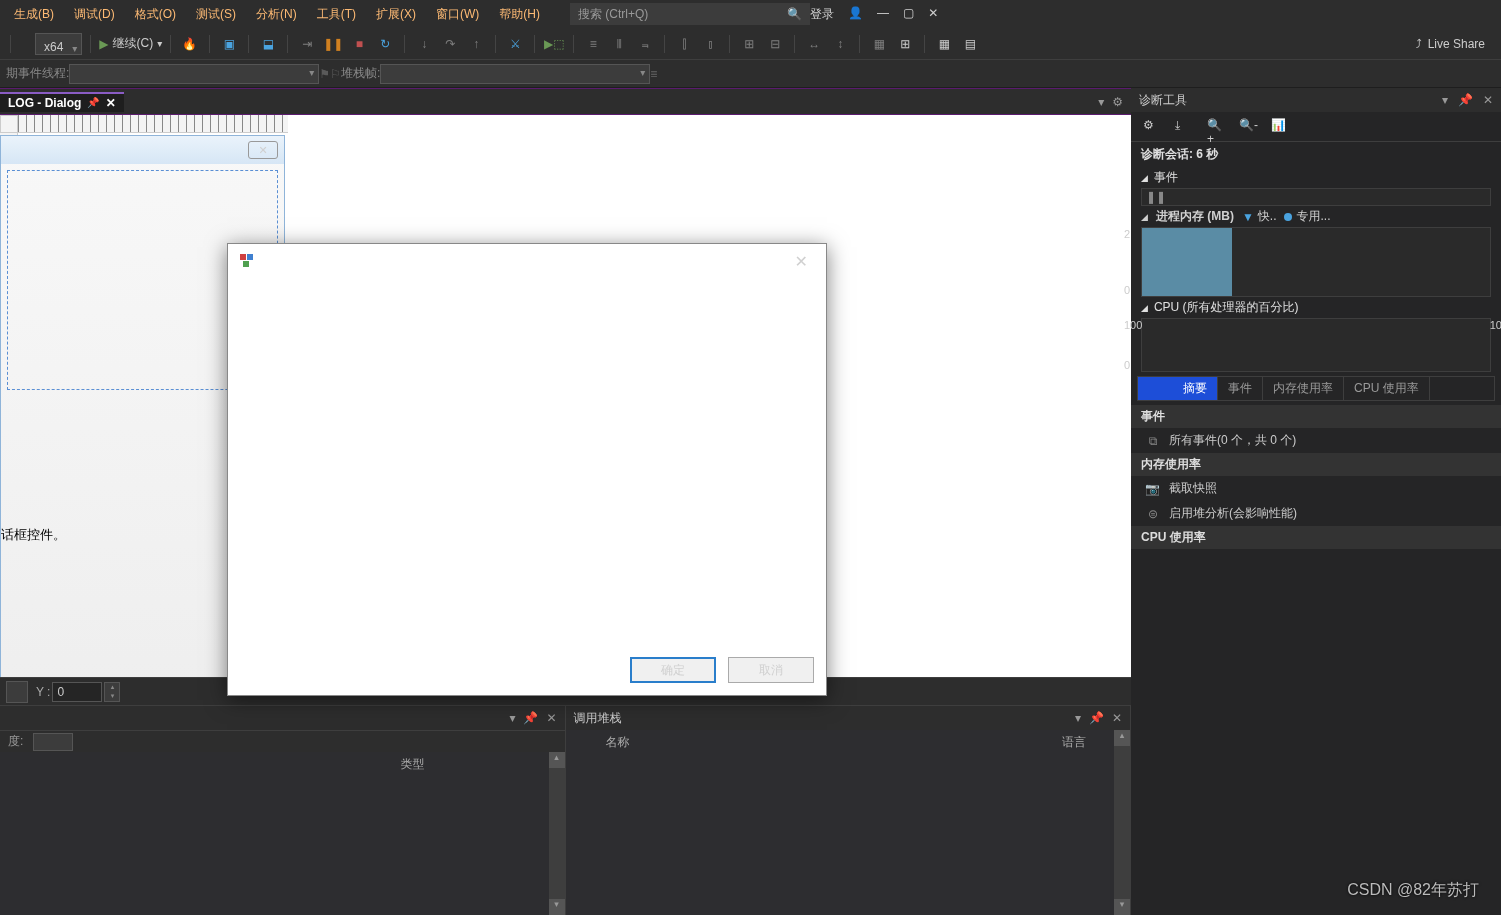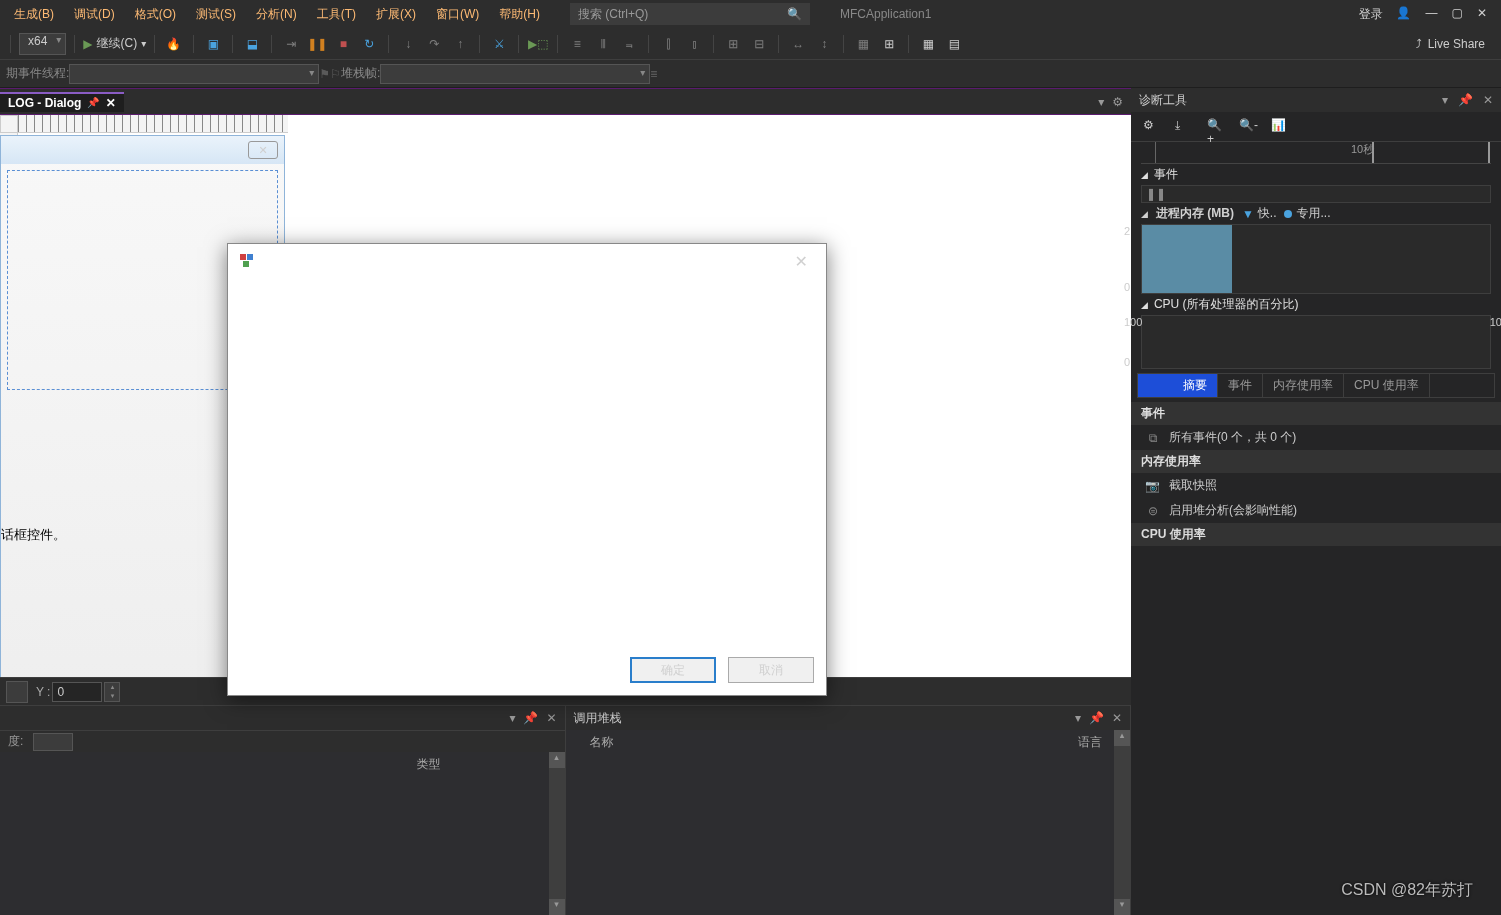--- a/index.html
+++ b/index.html
@@ -5,21 +5,21 @@
 * { margin:0; padding:0; box-sizing:border-box; font-family:"Microsoft YaHei","Segoe UI",sans-serif; font-size:12px; }
 body { background:#1e1e1e; color:#d0d0d0; width:1501px; height:915px; overflow:hidden; position:relative; }
 .menubar { display:flex; align-items:center; height:28px; background:#2d2d2d; padding:0 4px; }
 .menubar .menu-item { padding:4px 10px; cursor:pointer; color:#fdba74; }
 .menubar .search-box { margin-left:20px; background:#3c3c3c; width:240px; height:22px; display:flex; align-items:center; padding:0 8px; color:#999; justify-content:space-between;}
 .menubar .app-title { margin-left:30px; color:#888; flex:1; }
 .menubar .right-items { display:flex; align-items:flex-start; gap:14px; padding-right:10px;}
 .menubar .right-items span { color:#d0d0d0; }
 .toolbar { display:flex; align-items:center; height:32px; background:#2d2d2d; border-bottom:1px solid #3e3e3e; padding:0 6px; gap:4px;}
 .toolbar .sep { width:1px; height:18px; background:#444; margin:0 4px;}
-.toolbar .dropdown { background:#3c3c3c; border:1px solid #555; height:22px; padding:0 18px 0 8px; color:#ccc; position:relative; display:flex; align-items:flex-start;}
+.toolbar .dropdown { background:#3c3c3c; border:1px solid #555; height:22px; padding:0 18px 0 8px; color:#ccc; position:relative; display:flex; align-items:flex-end;margin-left:16px;}
 .toolbar .dropdown::after{content:"▾"; position:absolute; right:4px; font-size:10px; color:#888;}
 .toolbar .icon-btn { width:22px; height:22px; display:flex; align-items:center; justify-content:center; color:#ccc; cursor:pointer;}
 .toolbar .play { color:#6a9955; }
 .toolbar .continue { display:flex; align-items:center; color:#ccc; gap:4px;}
 .toolbar .live-share { margin-left:auto; display:flex; align-items:center; gap:6px; padding:0 10px; color:#ccc;}
 .toolbar2 { display:flex; align-items:center; height:28px; background:#2d2d2d; border-bottom:1px solid #1e1e1e; padding:0 6px; color:#888;}
 .toolbar2 .dropdown2 { background:#3c3c3c; border:1px solid #555; height:20px; width:250px; position:relative;}
 .toolbar2 .dropdown2::after{content:"▾"; position:absolute; right:4px; top:2px; font-size:10px; color:#888;}
 .toolbar2 .dropdown2.wide{width:270px;}
 .main { display:flex; height:calc(100% - 88px); }
@@ -42,21 +42,21 @@
 .coord-bar{height:28px; background:#2d2d2d; border-top:1px solid #3e3e3e; display:flex; align-items:center; padding:0 6px; gap:2px;}
 .coord-bar .lbl{color:#aaa;}
 .coord-bar .num{background:#252525; border:1px solid #555; width:50px; height:20px; padding:0 4px; color:#ccc;}
 .coord-bar .spin{width:16px; height:20px; background:#3c3c3c; border:1px solid #555; display:flex; flex-direction:column;}
 .coord-bar .spin div{flex:1; font-size:7px; text-align:center; color:#888;}
 .bottom-panels{display:flex; height:210px; border-top:1px solid #3e3e3e;}
 .panel{flex:1; background:#252526; display:flex; flex-direction:column; border-right:1px solid #3e3e3e;}
 .panel .hdr{height:24px; background:#2d2d2d; display:flex; align-items:center; padding:0 8px; justify-content:space-between; color:#ccc;}
 .panel .hdr .icons{display:flex; gap:8px; color:#999; font-size:11px;}
 .panel .sub{height:22px; background:#2d2d2d; display:flex; align-items:center; padding:0 8px; gap:10px; color:#999; border-top:1px solid #3e3e3e;}
-.panel .col-hdr{flex:1; background:#2d2d30; display:flex; align-items:flex-start; padding:4px 4px; color:#aaa; position:relative;gap:30px;}
+.panel .col-hdr{flex:1; background:#2d2d30; display:flex; align-items:flex-start; padding:4px 20px; color:#aaa; position:relative;gap:30px;}
 .panel .col-hdr .right-col{margin-left:auto;}
 .panel .scrollbar{width:16px; background:#3e3e3e; position:absolute; right:0; top:0; bottom:0;}
 .panel .scrollbar .up,.panel .scrollbar .down{height:16px; background:#555; text-align:center; font-size:9px; color:#999;}
 .panel .scrollbar .down{position:absolute; bottom:0; width:100%;}
 .diag-area{width:370px; background:#252526; display:flex; flex-direction:column;}
 .diag-area .hdr{height:24px; background:#2d2d2d; display:flex; align-items:center; padding:0 8px; color:#ccc; justify-content:space-between;}
 .diag-area .hdr .icons{display:flex; gap:10px; font-size:11px; color:#999;}
 .diag-toolbar{height:30px; display:flex; align-items:center; gap:14px; padding:0 12px; border-bottom:1px solid #3e3e3e;}
 .diag-toolbar .ticon{width:18px; height:18px; color:#ccc;}
 .session-line{padding:4px 10px; font-weight:bold; color:#e0e0e0;}
@@ -82,21 +82,21 @@
 .summary-body .item{display:flex; align-items:center; gap:8px; padding:4px 14px; color:#ccc;}
 .summary-body .item .icn{width:16px; text-align:center; color:#888;}
 .native-dialog{position:absolute; left:227px; top:243px; width:600px; height:453px; background:#fff; border:1px solid #888; box-shadow:0 4px 20px rgba(0,0,0,.5); z-index:50;}
 .native-dialog .nd-title{height:34px; display:flex; align-items:center; justify-content:space-between; padding:0 10px; background:#fff;}
 .native-dialog .nd-title .licon{width:18px; height:18px;}
 .native-dialog .nd-title .nx{font-size:16px; cursor:pointer; padding:2px 8px;}
 .native-dialog .nd-body{height:calc(100% - 80px); display:flex; align-items:center; justify-content:center; color:#333; font-size:13px;}
 .native-dialog .nd-foot{position:absolute; bottom:12px; right:12px; display:flex; gap:12px;}
 .native-dialog .nd-foot .nbtn{width:86px; height:26px; border:1px solid #aaa; background:#f0f0f0; display:flex; align-items:center; justify-content:center; cursor:pointer;}
 .native-dialog .nd-foot .nbtn.primary{border:2px solid #2a7ecb;}
-.watermark{position:absolute; right:28px; bottom:14px; color:#bbb; font-size:16px; z-index:100; text-shadow:0 0 3px #000;}
+.watermark{position:absolute; right:22px; bottom:14px; color:#bbb; font-size:16px; z-index:100; text-shadow:0 0 3px #000;}
 svg{display:block;}
 .small-box{width:22px; height:22px; border:1px solid #555; background:#3c3c3c;}
 .disabled{opacity:.5;}
 </style>
 </head>
 <body>
 
 <div class="menubar">
   <span class="menu-item">生成(B)</span>
   <span class="menu-item">调试(D)</span>
@@ -104,21 +104,20 @@
   <span class="menu-item">测试(S)</span>
   <span class="menu-item">分析(N)</span>
   <span class="menu-item">工具(T)</span>
   <span class="menu-item">扩展(X)</span>
   <span class="menu-item">窗口(W)</span>
   <span class="menu-item">帮助(H)</span>
   <div class="search-box">
     <span>搜索 (Ctrl+Q)</span>
     <span>🔍</span>
   </div>
-  <div class="app-title">MFCApplication1</div>
   <div class="right-items">
     <span>登录</span>
     <span>👤</span>
     <span>—</span>
     <span>▢</span>
     <span>✕</span>
   </div>
 </div>
 
 <div class="toolbar">
@@ -276,26 +275,21 @@
           <span>✕</span>
         </div>
     </div>
     <div class="diag-toolbar">
       <span class="ticon">⚙</span>
       <span class="ticon">⤓</span>
       <span class="ticon">🔍+</span>
       <span class="ticon">🔍-</span>
       <span class="ticon">📊</span>
     </div>
-    <div class="timeline">
-      <div class="tick" style="left:4%"></div>
-      <div class="marker" style="left:66%"></div>
-      <div class="lbl" style="left:60%">10秒</div>
-      <div class="marker" style="left:99%"></div>
-    </div>
+    <div class="session-line">诊断会话: 6 秒</div>
     <div class="section-hdr">
         <span class="tri">◢</span>
         <span>事件</span>
       </div>
     <div style="height:18px;margin:0 10px;border:1px solid #3e3e3e;background:#2a2a2a;position:relative">
       <span style="position:absolute;left:4px;top:1px;color:#888">❚❚</span>
     </div>
     <div class="memory-hdr">
       <span class="tri" style="font-size:9px">◢</span>
       <span style="font-weight:bold">进程内存 (MB)</span>

